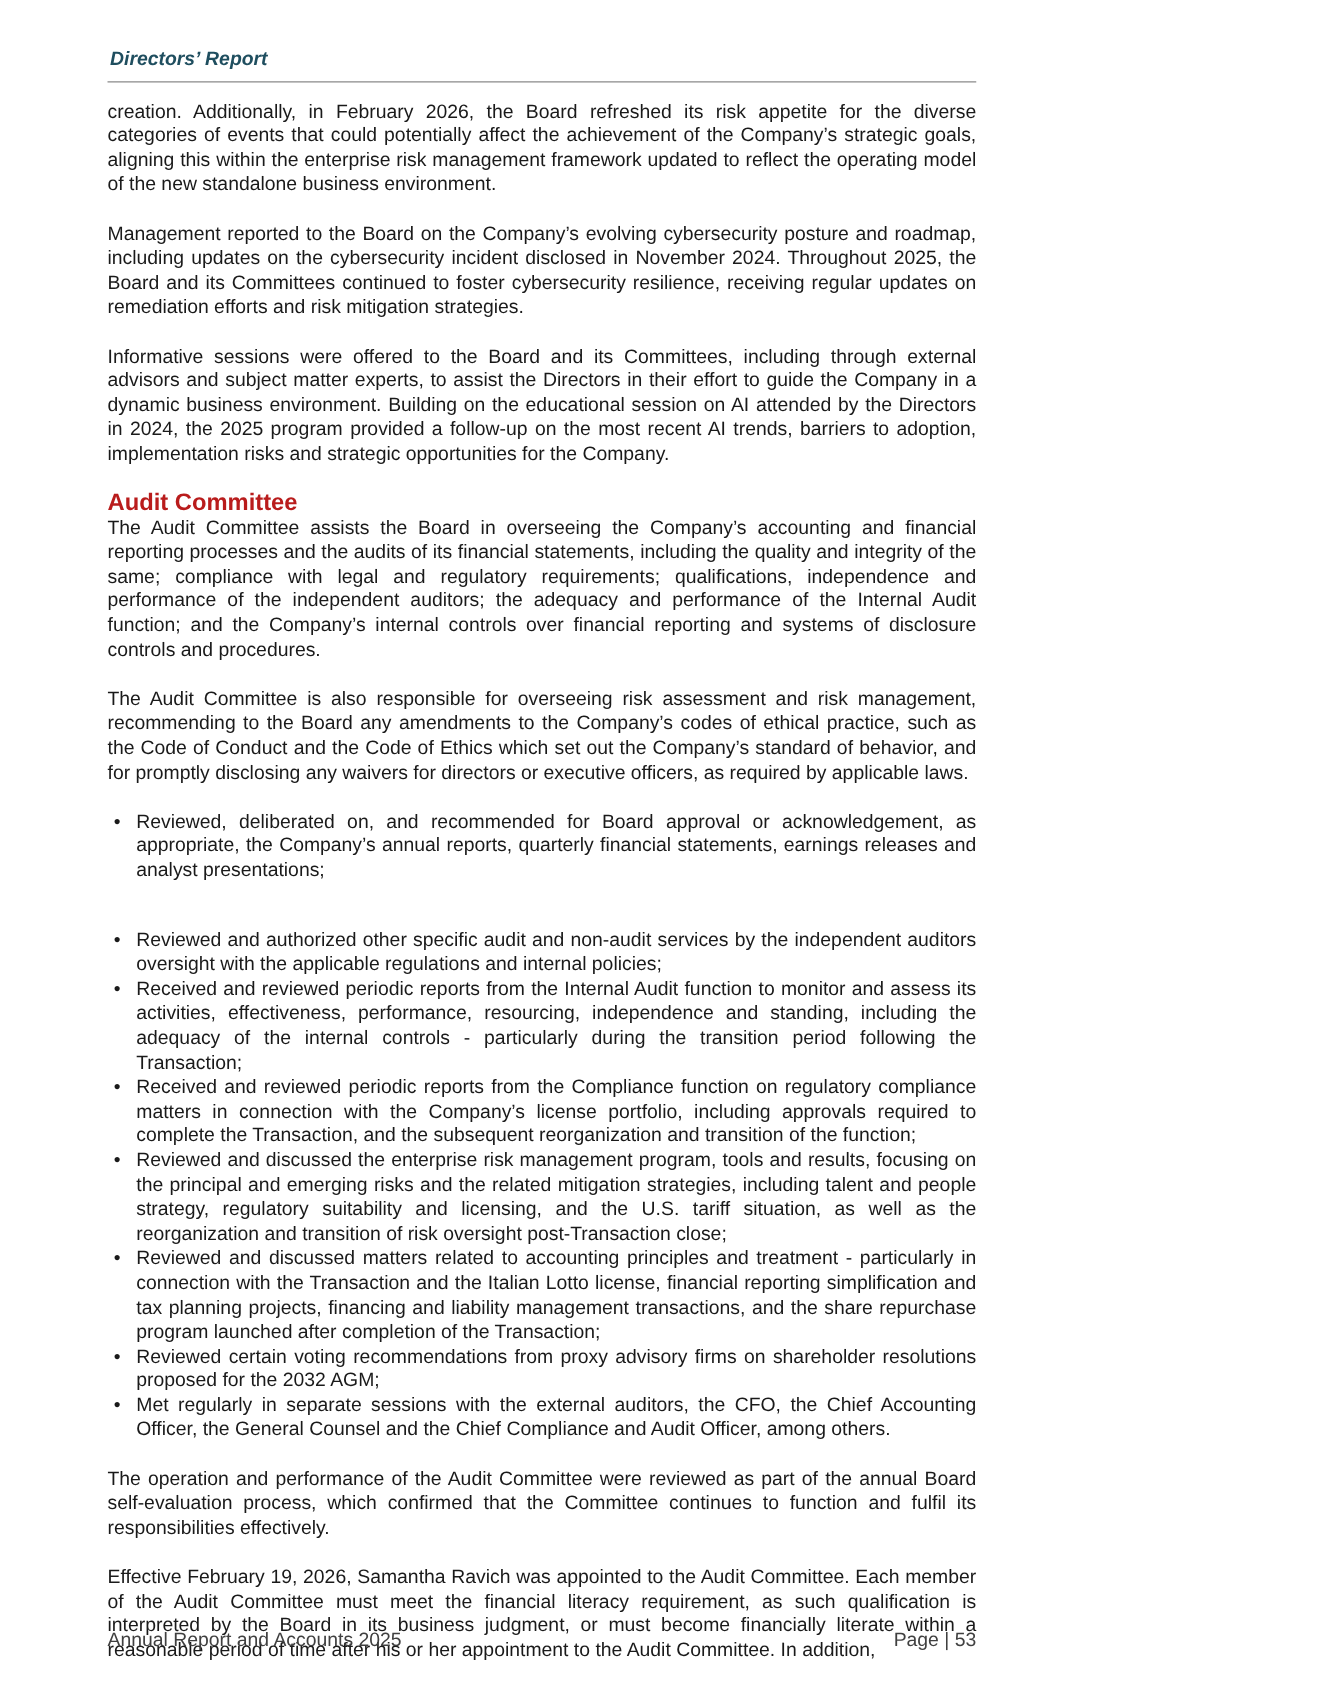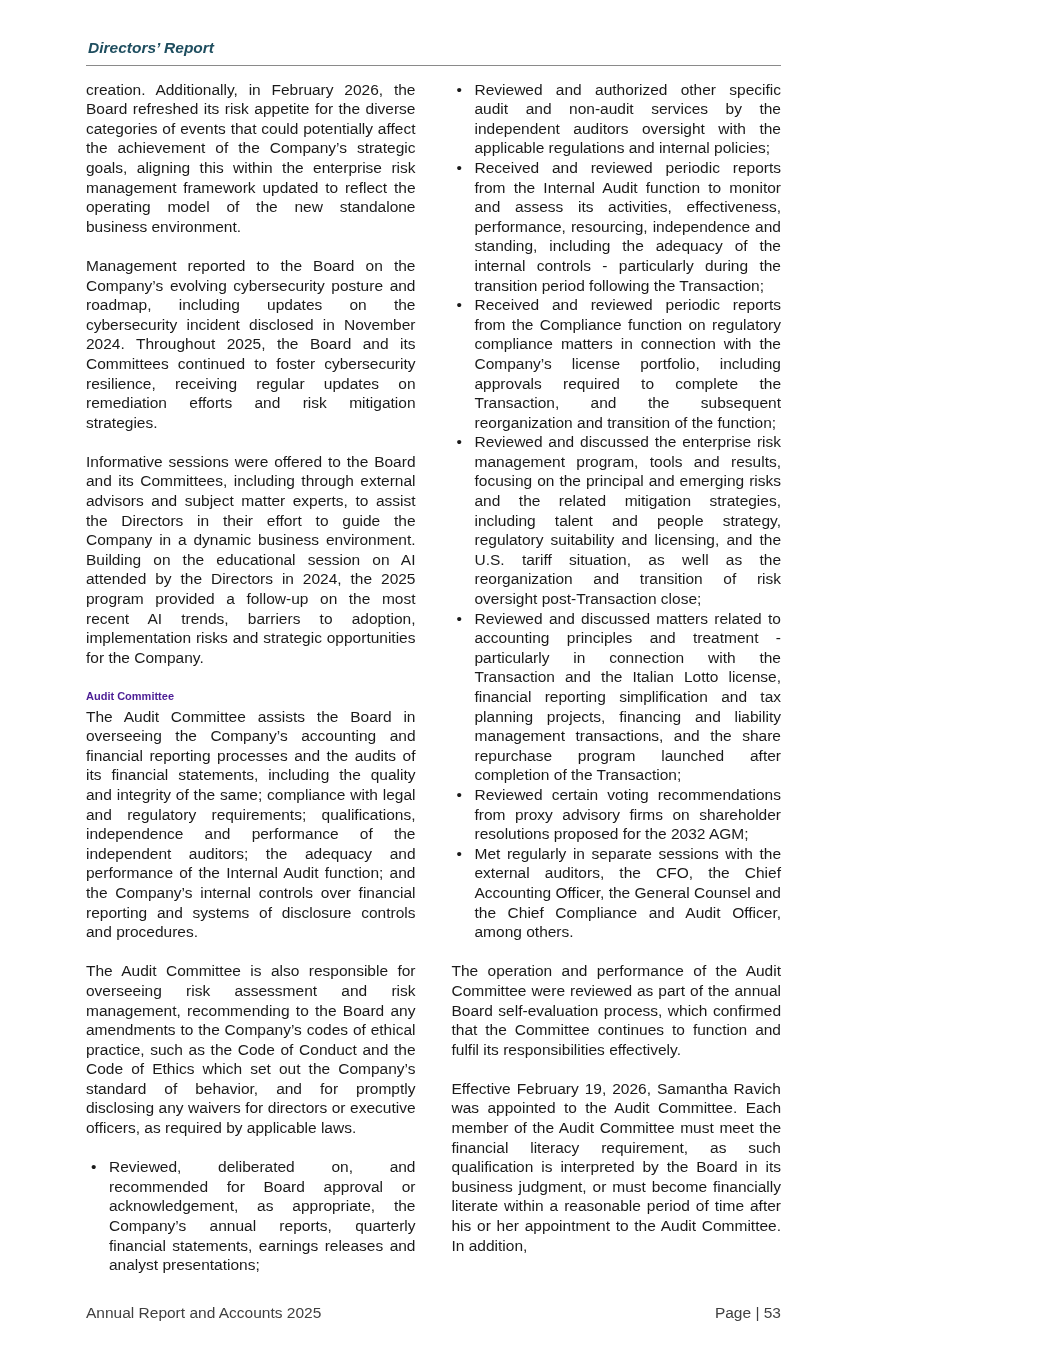--- a/index.html
+++ b/index.html
@@ -28,39 +28,40 @@
   }
   .report-title {
     font-weight: bold;
     font-style: italic;
     font-size: 15.5px;
     color: #1f4e5f;
   }
   .columns {
     display: flex;
     gap: 36px;
+    flex-direction: column;
   }
   .col {
     flex: 1;
     min-width: 0;
     text-align: justify;
   }
   .para {
     margin: 0 0 19.6px 0;
     text-align: justify;
   }
   .para.tight {
     margin-bottom: 0;
   }
   .section-heading {
     margin: 0;
-    font-size: 11px;
+    font-size: 19px;
     line-height: 19.6px;
     font-weight: bold;
-    color: #4c1d95;
+    color: #b91c1c;
     text-align: left;
   }
   .bullet-list {
     margin: 0 0 19.6px 0;
     padding: 0;
     list-style: none;
   }
   .bullet-list:last-child {
     margin-bottom: 0;
   }

